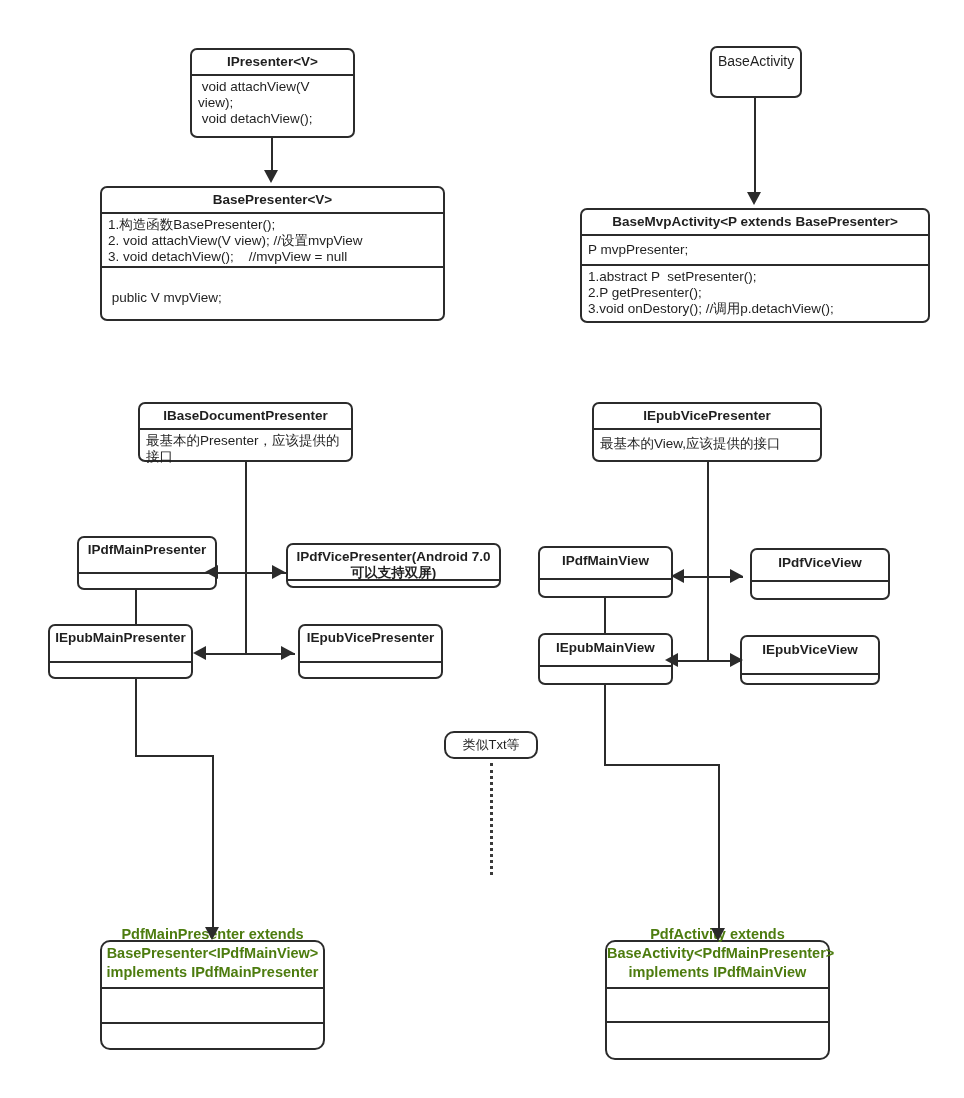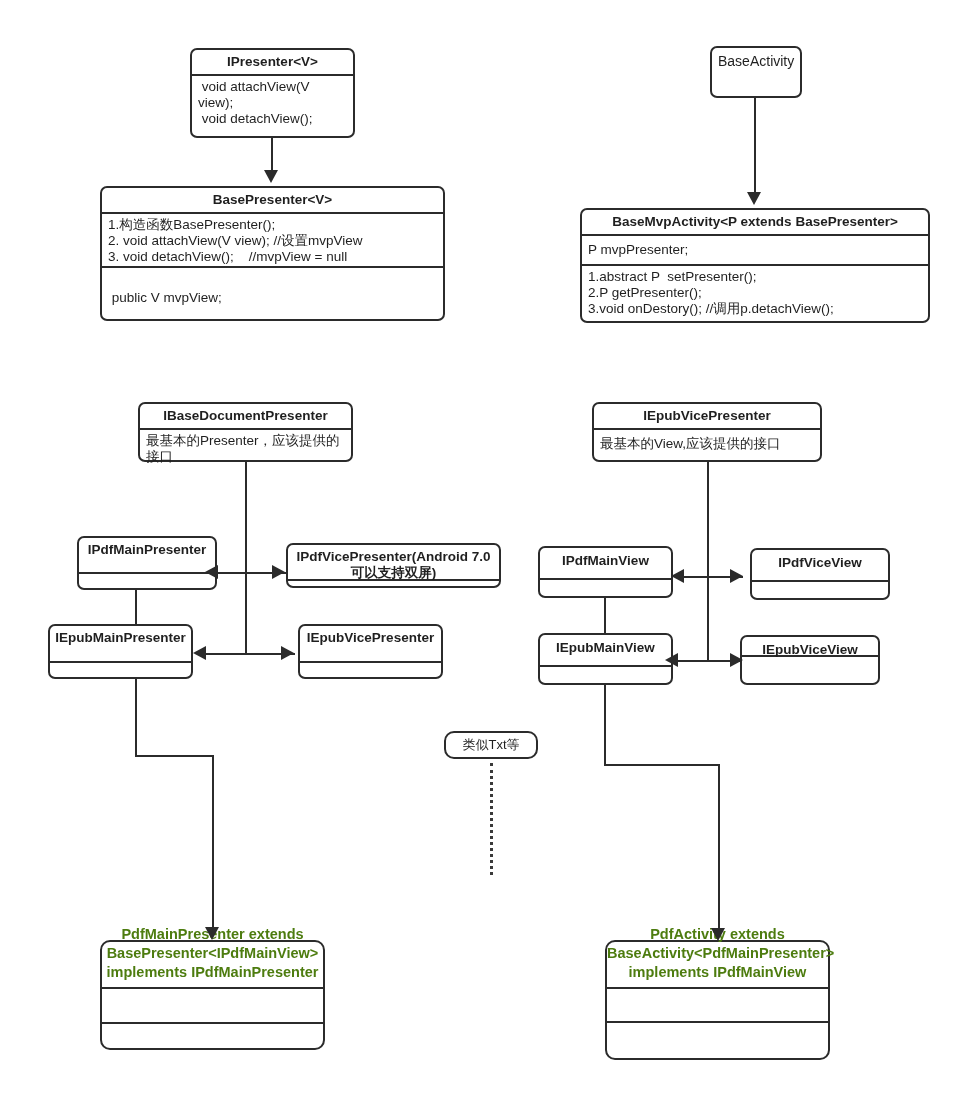--- a/index.html
+++ b/index.html
@@ -230,21 +230,21 @@
     <div class="cell title" style="height:30px; padding-top:5px;">IPdfViceView</div>
     <div class="cell body" style="height:18px;"></div>
   </div>
 
   <div class="uml-box" style="left:538px; top:633px; width:135px; height:52px;">
     <div class="cell title" style="height:30px; padding-top:5px;">IEpubMainView</div>
     <div class="cell body" style="height:18px;"></div>
   </div>
 
   <div class="uml-box" style="left:740px; top:635px; width:140px; height:50px;">
-    <div class="cell title" style="height:18px; padding-top:5px;border-radius:10px;">IEpubViceView</div>
+    <div class="cell title" style="height:36px; padding-top:5px;border-radius:10px;">IEpubViceView</div>
     <div class="cell body" style="height:16px;"></div>
   </div>
 
   <div class="vline" style="left:604px; top:598px; height:167px;"></div>
   <div class="hline" style="left:604px; top:764px; width:115px;"></div>
   <div class="vline" style="left:718px; top:764px; height:170px;"></div>
   <div class="arrow-down" style="left:711px; top:928px;"></div>
 
   <div class="uml-box sharp" style="left:444px; top:731px; width:94px; height:28px; border-width:2px;">
     <div class="cell center" style="height:100%; padding-top:4px; font-size:13px;">类似Txt等</div>

